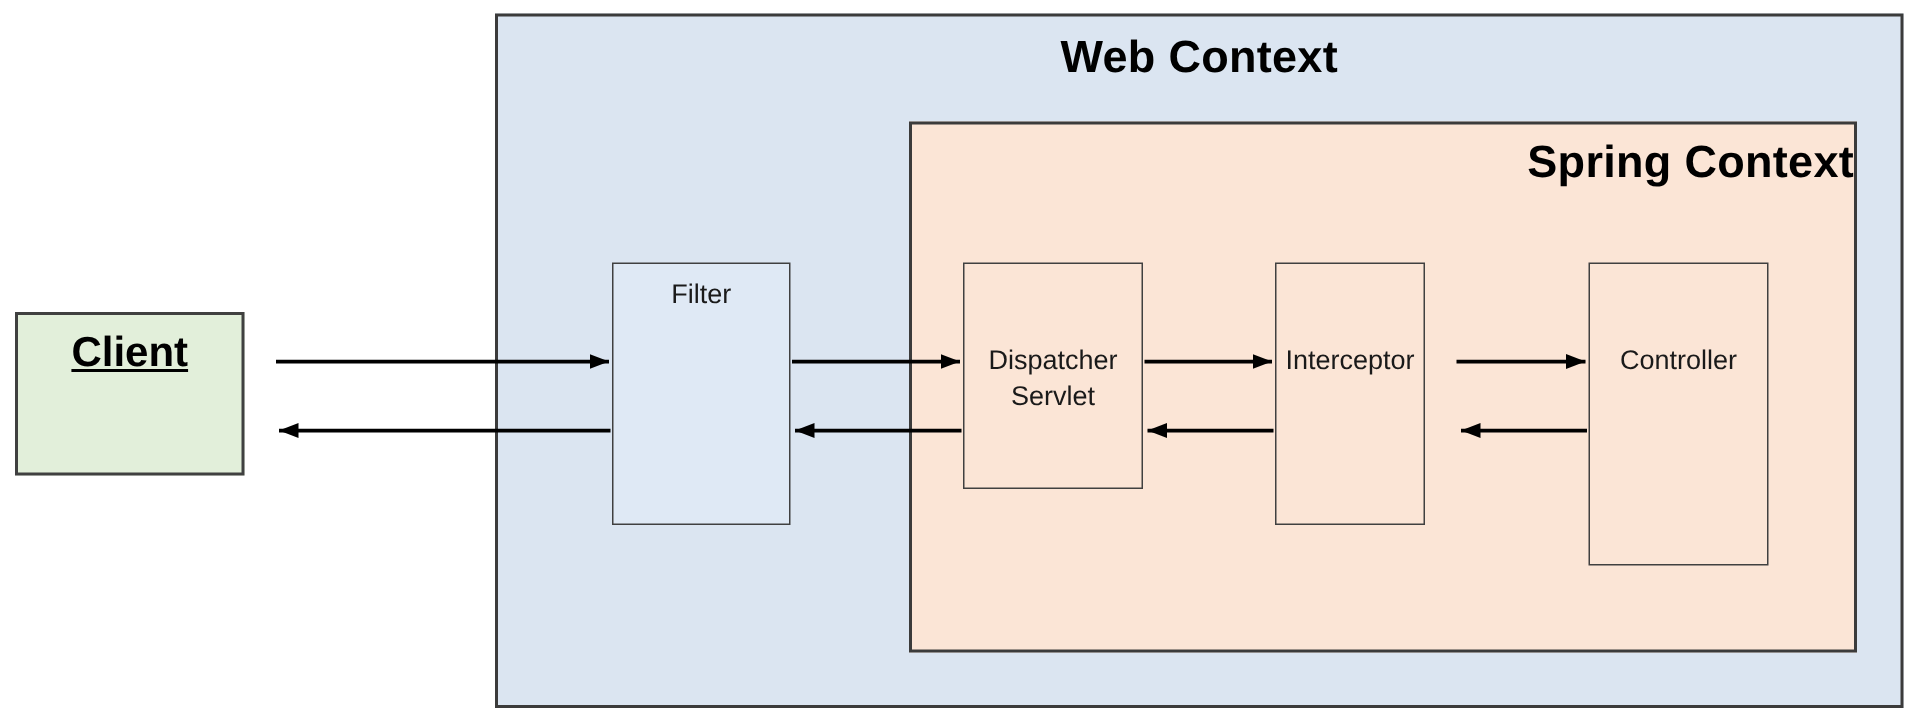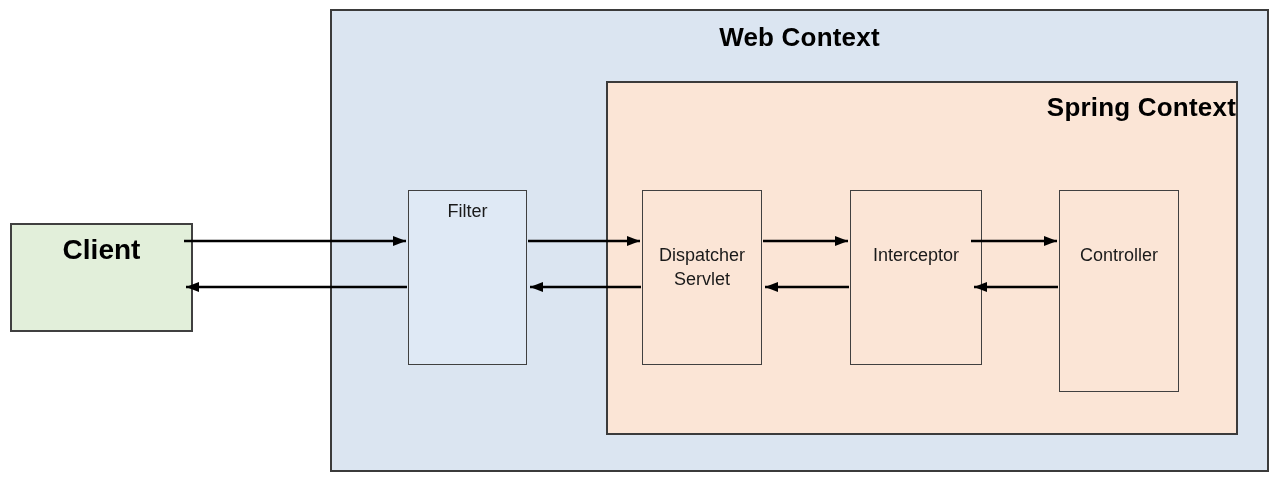--- a/index.html
+++ b/index.html
@@ -26,55 +26,55 @@
     background: var(--web-context-fill, #dbe5f1);
   }
   .spring-context {
     left: 606px; top: 81px;
     width: 632px; height: 354px;
     background: var(--spring-context-fill, #fbe5d6);
   }
   .container-title {
     padding-top: 11px;
     text-align: center;
-    font-size: 26px;
+    font-size: 30px;
     font-weight: bold;
     color: var(--title-color, #000000);
     letter-spacing: 0.2px;
   }
   .spring-context .container-title { padding-top: 9px; text-align: right; }
   .node {
     position: absolute;
     box-sizing: border-box;
     border: 1.5px solid var(--node-border, #404040);
-    margin-top: 15px;
   }
   .client {
     left: 10px; top: 208px;
-    width: 183px; height: 109px;
+    width: 153px; height: 109px;
     border-width: 2px;
     background: var(--client-fill, #e2efda);
+    text-decoration: underline;
   }
   .client-label {
     padding-top: 9px;
     text-align: center;
     font-size: 28px;
     font-weight: bold;
     color: var(--title-color, #000000);
   }
   .filter {
     left: 408px; top: 175px;
     width: 119px; height: 175px;
     background: var(--filter-fill, #dfe9f5);
   }
   .peach-node {
     background: var(--spring-context-fill, #fbe5d6);
   }
-  .dispatcher  { left: 642px;  top: 175px; width: 120px; height: 175px; }
-  .interceptor { left: 850px;  top: 175px; width: 132px; height: 175px; }
+  .dispatcher  { left: 642px;  top: 175px; width: 120px; height: 151px; }
+  .interceptor { left: 850px;  top: 175px; width: 100px; height: 175px; }
   .controller  { left: 1059px; top: 175px; width: 120px; height: 202px; }
   .node-label {
     text-align: center;
     font-size: 18px;
     line-height: 24px;
     color: var(--label-color, #1a1a1a);
     padding-left: 5px;
     padding-right: 5px;
   }
   .label-top { padding-top: 8px; }

